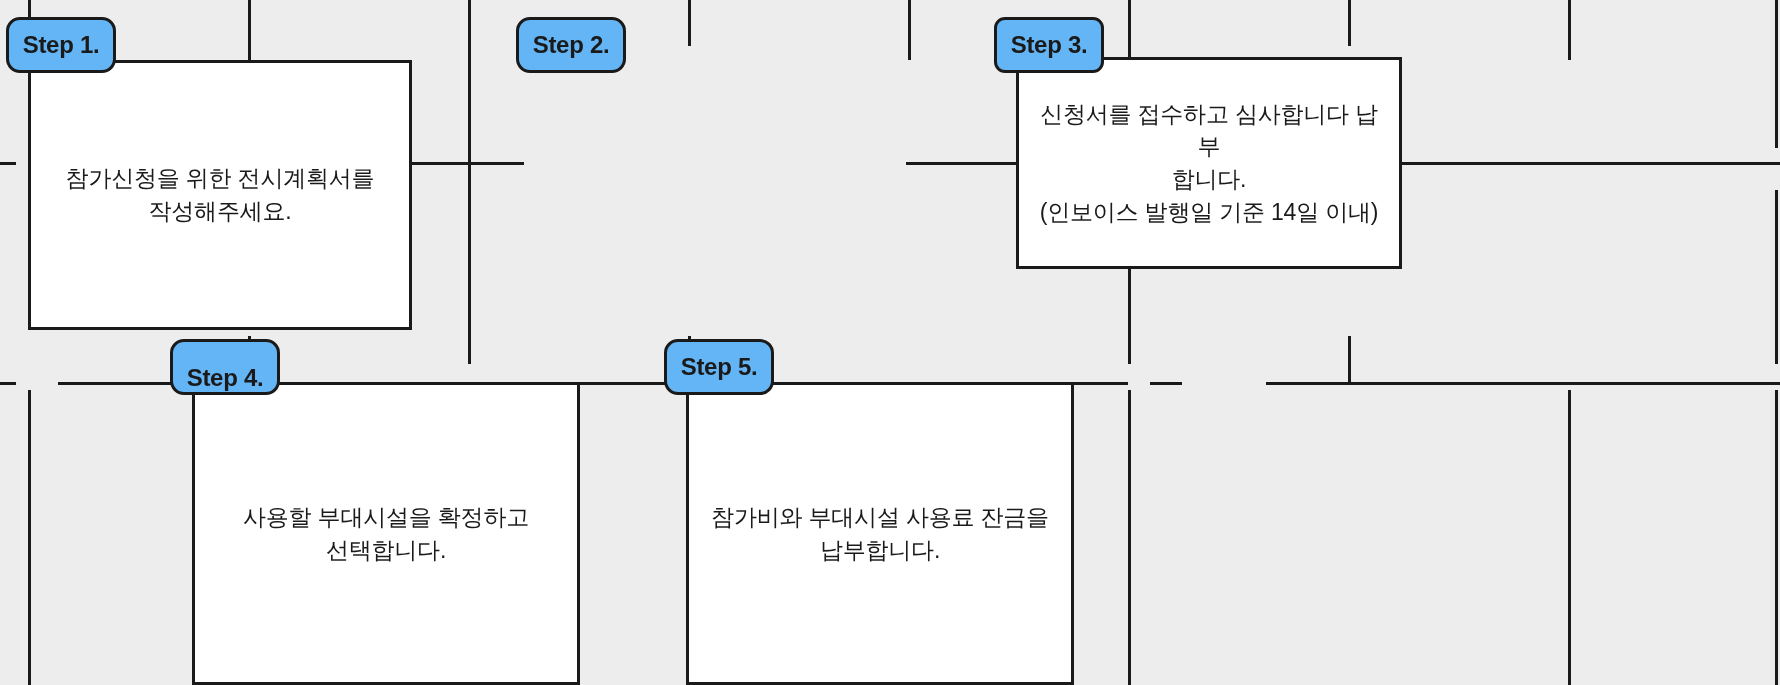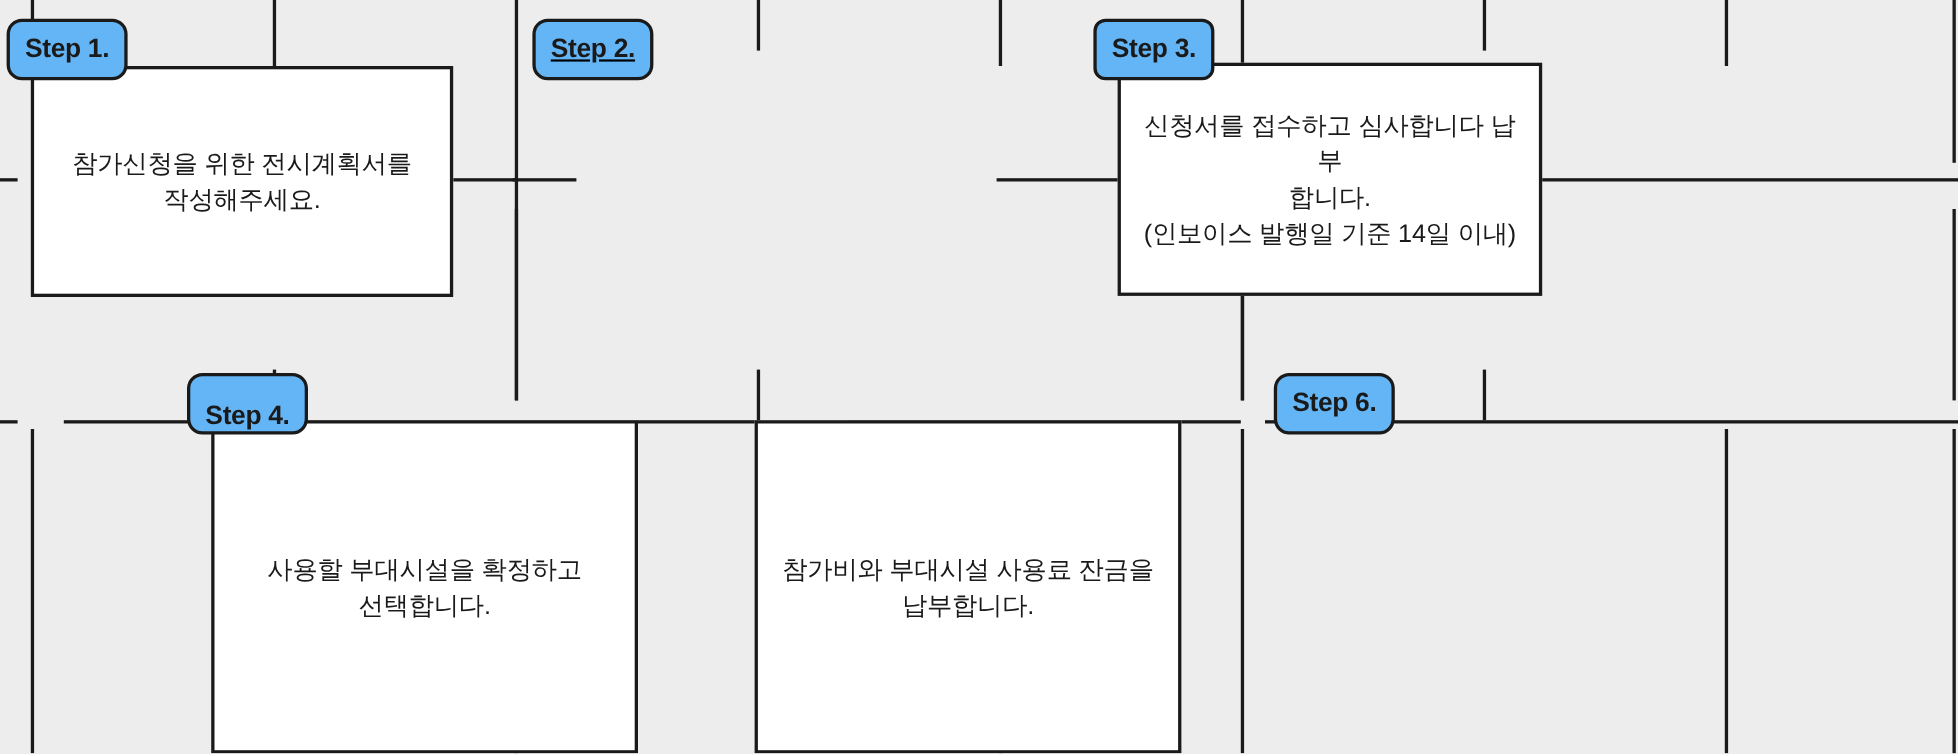--- a/index.html
+++ b/index.html
@@ -110,21 +110,21 @@
 
   <div class="hline" style="left:0px; top:382px; width:16px;"></div>
   <div class="hline" style="left:58px; top:382px; width:140px;"></div>
   <div class="hline" style="left:278px; top:382px; width:302px;"></div>
   <div class="hline" style="left:580px; top:382px; width:112px;"></div>
   <div class="hline" style="left:772px; top:382px; width:300px;"></div>
   <div class="hline" style="left:1072px; top:382px; width:56px;"></div>
   <div class="hline" style="left:1150px; top:382px; width:32px;"></div>
   <div class="hline" style="left:1266px; top:382px; width:514px;"></div>
 
-  <div class="card" style="left:28px; top:60px; width:384px; height:210px;">
+  <div class="card" style="left:28px; top:60px; width:384px; height:270px;">
     <div class="card-text">참가신청을 위한 전시계획서를
 작성해주세요.</div>
   </div>
 
 
   <div class="card" style="left:1016px; top:57px; width:386px; height:212px;">
     <div class="card-text">신청서를 접수하고 심사합니다 납부
 합니다.
 (인보이스 발행일 기준 14일 이내)</div>
   </div>
@@ -137,30 +137,30 @@
   <div class="card" style="left:192px; top:382px; width:388px; height:303px;">
     <div class="card-text">사용할 부대시설을 확정하고
 선택합니다.</div>
   </div>
 
 
   <div class="badge" style="left:6px; top:17px;">
     <span class="badge-label">Step 1.</span>
   </div>
 
-  <div class="badge" style="left:484px; top:17px;text-decoration:underline;">
+  <div class="badge" style="left:516px; top:17px;">
     <span class="badge-label">Step 2.</span>
   </div>
 
   <div class="badge" style="left:994px; top:17px;border-radius:11px;">
     <span class="badge-label">Step 3.</span>
   </div>
 
   <div class="badge" style="left:170px; top:339px;align-items:flex-end;">
     <span class="badge-label">Step 4.</span>
   </div>
 
+  <div class="badge" style="left:664px; top:339px;">
+    <span class="badge-label">Step 5.</span>
+  </div>
 
-  <div class="badge" style="left:1158px; top:339px;">
-    <span class="badge-label">Step 6.</span>
-  </div>
 
 </div>
 
 </body></html>

